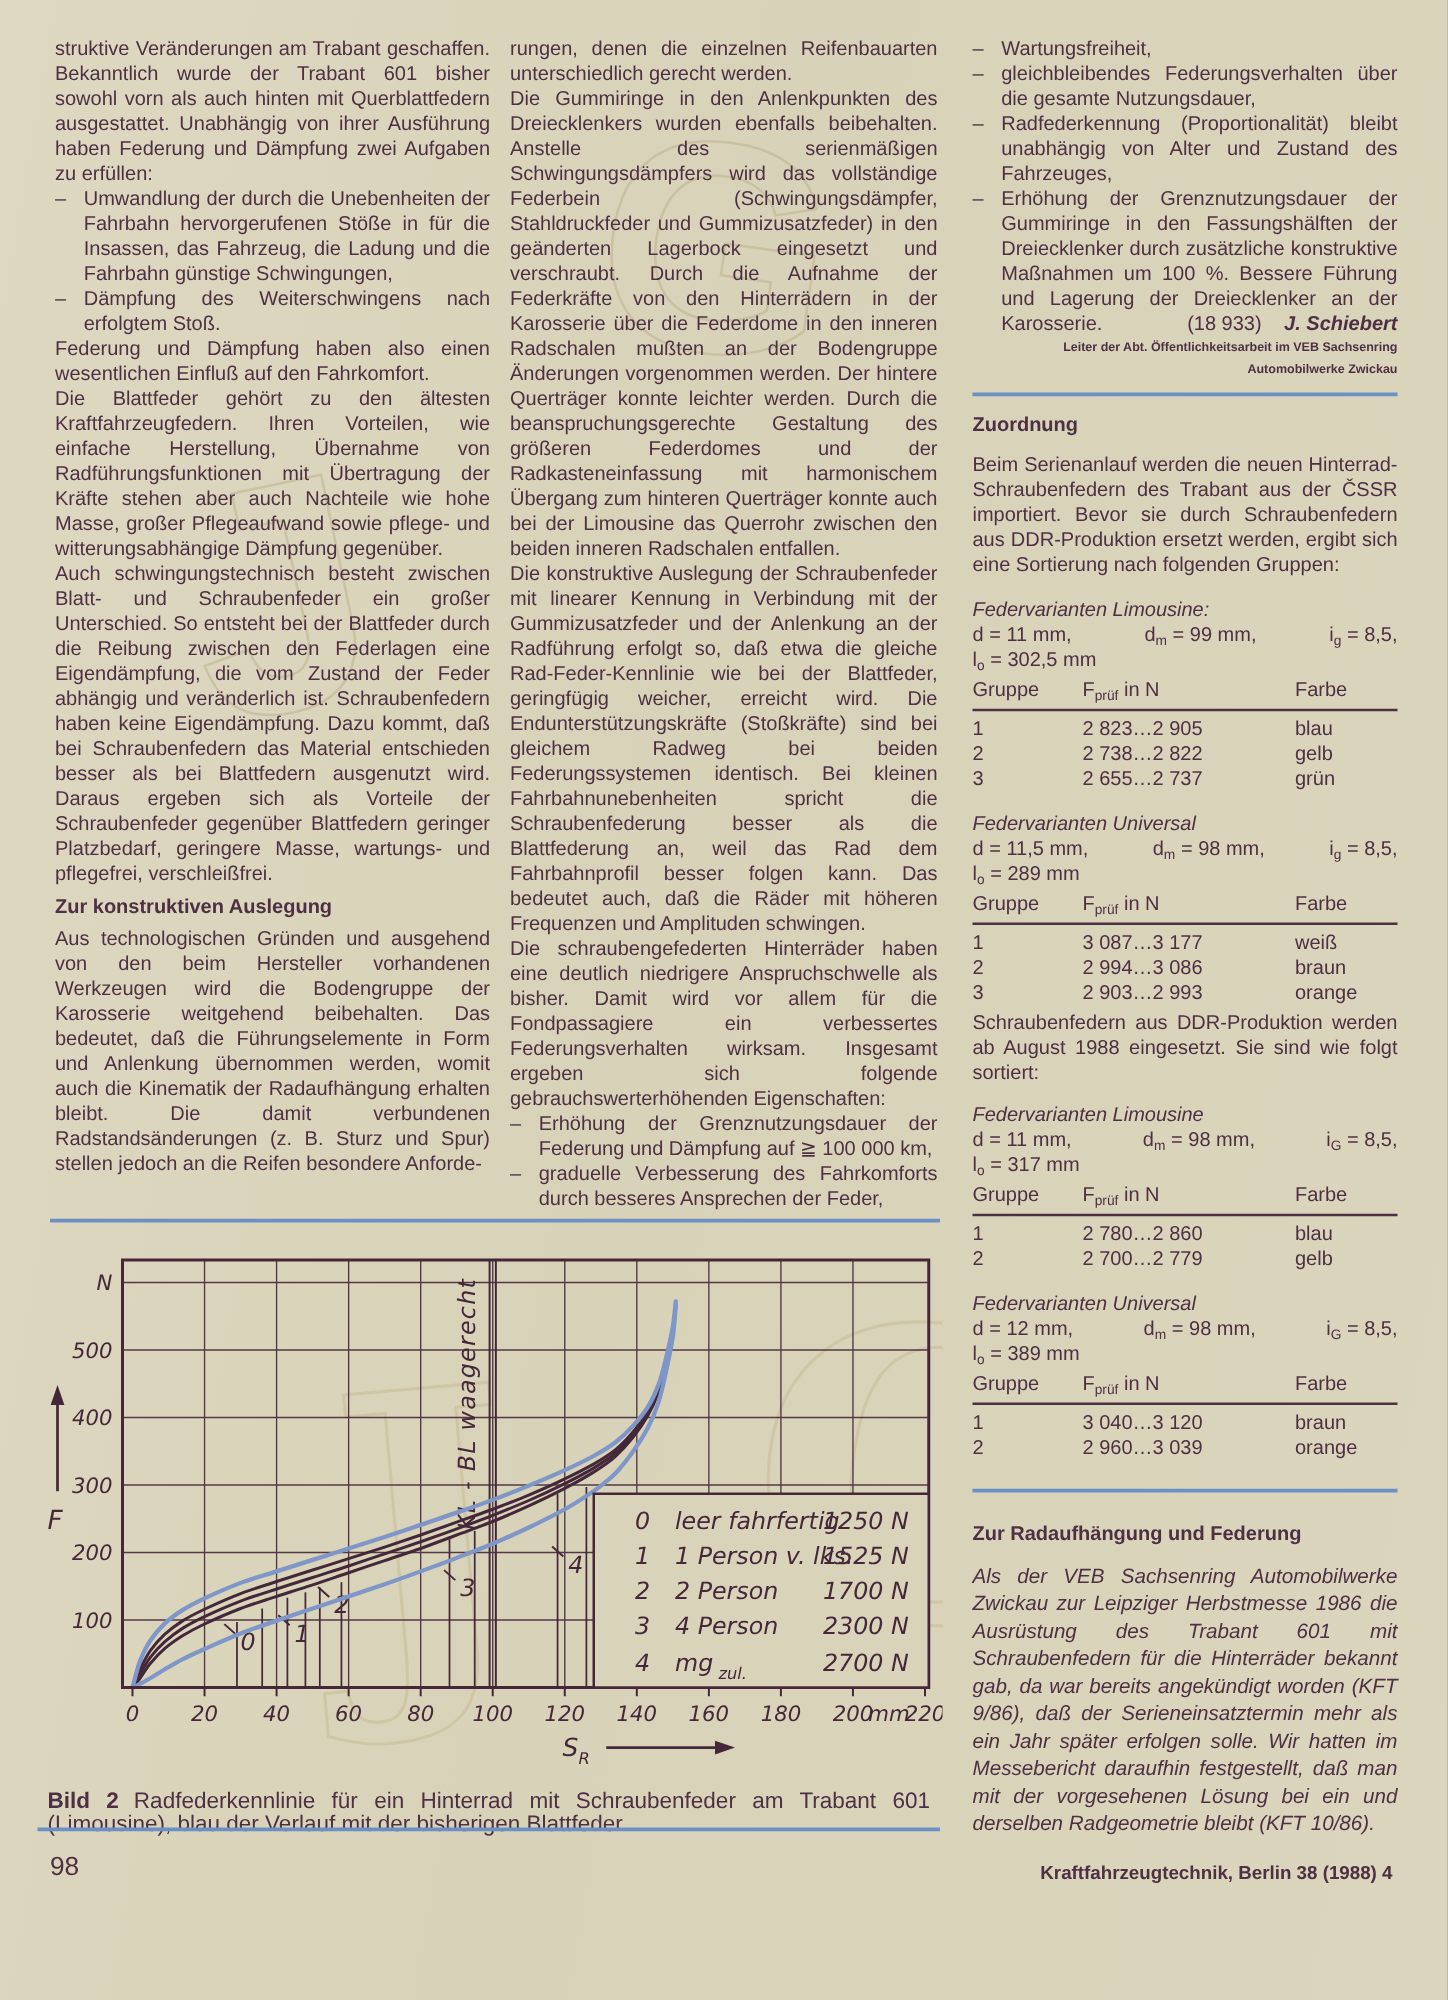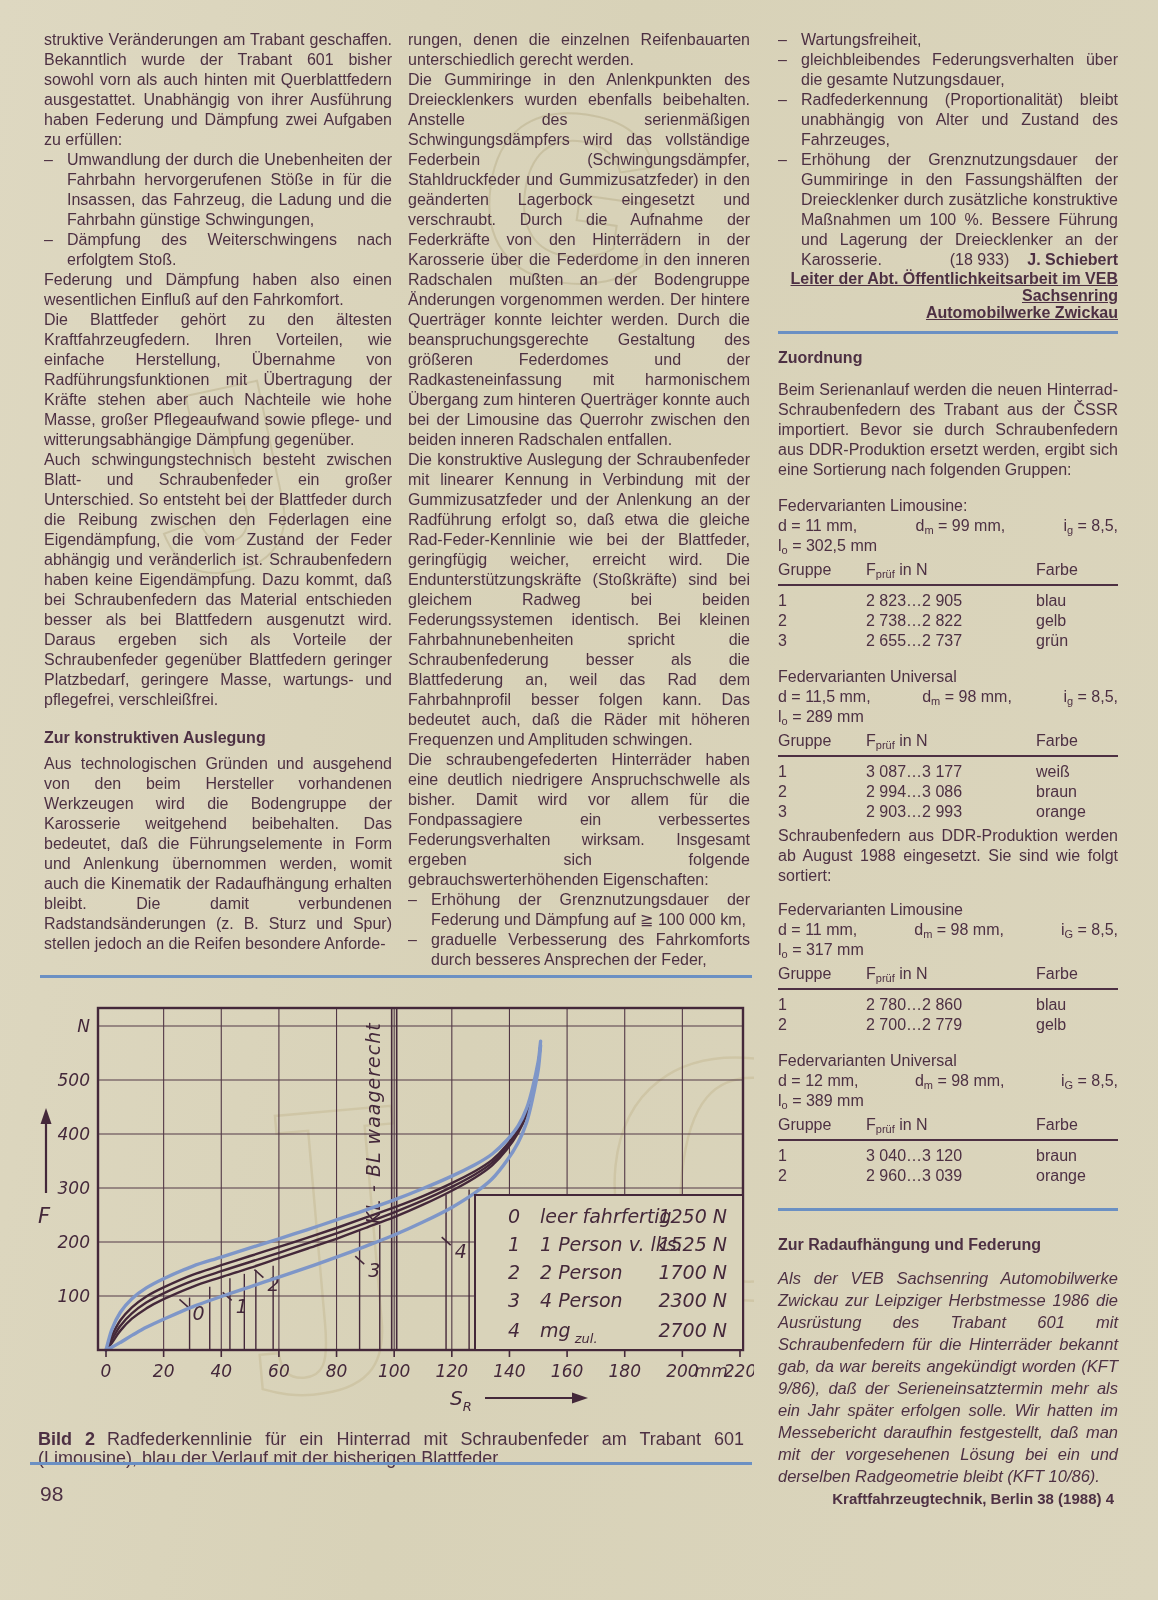--- a/index.html
+++ b/index.html
@@ -11,29 +11,29 @@
   }
   .col{position:absolute;font-size:16px;line-height:20px;}
   .col-left{left:44px;top:30px;width:348px;}
   .col-middle{left:408px;top:30px;width:342px;}
   .col-right{left:778px;top:30px;width:340px;}
   .col p{margin:0;text-align:justify;}
   p.italic{font-style:italic;font-size:16.5px;line-height:22px;}
   .bullet{display:flex;}
   .bullet .dash{width:23px;flex:0 0 23px;}
   .bullet .bullet-text{flex:1;text-align:justify;}
-  h3.heading{font-size:16px;line-height:20px;margin:18px 0 6px;color:#4d3043;}
+  h3.heading{font-size:16px;line-height:20px;margin:6px 0 6px;color:#4d3043;}
   .col-right h3.heading{margin:14px 0 12px;}
   .rule-blue{height:3px;background:#6b90c3;border:none;}
   .col-right .rule-blue{margin-top:10px;}
   .byline{display:flex;justify-content:flex-end;gap:18px;margin-top:-20px;}
-  .byline .byline-name{font-weight:bold;}
-  .credit{text-align:right;font-size:16px;line-height:17px;font-weight:bold;text-decoration:underline;}
+  .byline .byline-name{font-weight:bold;font-style:italic;}
+  .credit{text-align:right;font-size:10px;line-height:17px;font-weight:bold;}
   .variant{margin-top:16px;}
-  .vtitle{}
+  .vtitle{font-style:italic;}
   .spec-row{display:flex;justify-content:space-between;}
   .trow{display:grid;grid-template-columns:88px 170px 1fr;margin-top:0;}
   .trow.thead{margin-top:4px;}
   .table-rule{border:none;border-top:2.2px solid #4d3043;margin:4px 0 5px;}
   sub.s{font-size:11px;vertical-align:-3px;line-height:0;}
   .figure{position:absolute;left:30px;top:975px;width:724px;}
   .figure .top-rule{width:712px;margin-left:10px;}
   #chart-host{margin-top:2px;}
   .caption{margin:6px 0 0 8px;width:706px;font-size:18px;line-height:19px;text-align:justify;}
   .cap-label{font-weight:bold;margin-right:12px;}

